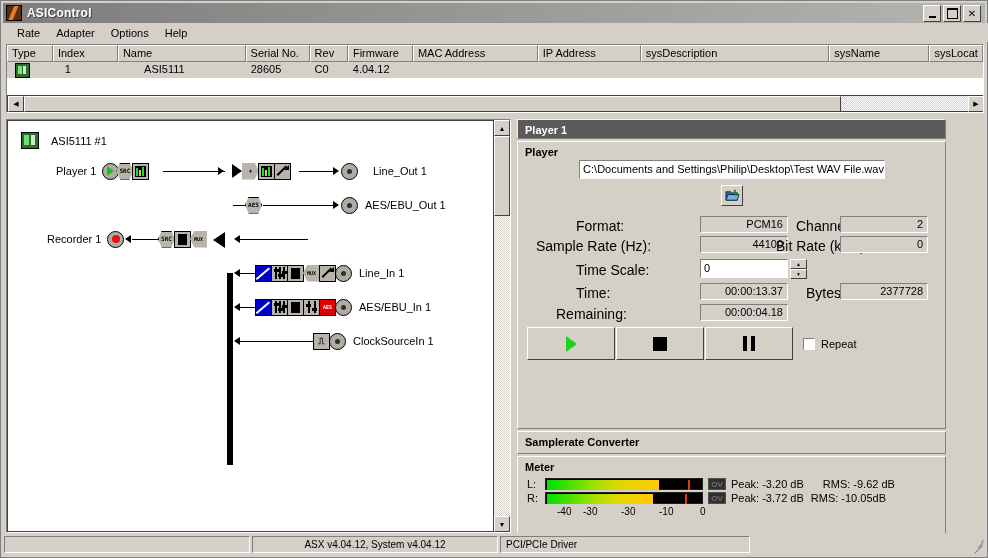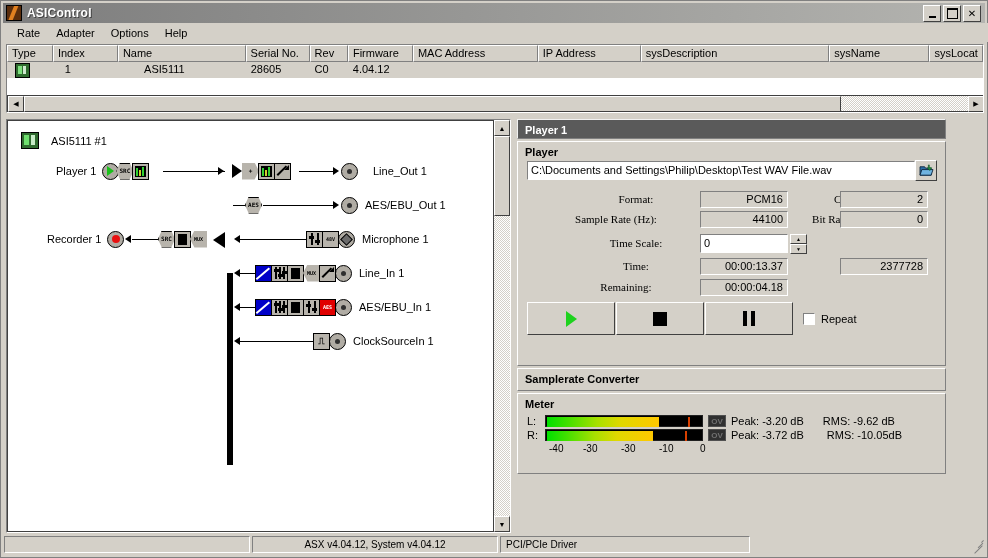--- a/index.html
+++ b/index.html
@@ -151,34 +151,34 @@
     background:#d4d0c8;overflow:hidden;}
   .panel-title{height:20px;background:#5a5a5a;color:#fff;font-weight:bold;font-size:11px;
     line-height:20px;padding-left:7px;
     border-top:1px solid #f0f0f0;border-left:1px solid #f0f0f0;
     border-right:1px solid #808080;border-bottom:1px solid #808080;box-sizing:border-box;
     width:429px;}
   .group{width:429px;background:#d4d0c8;box-sizing:border-box;
     border-top:1px solid #fff;border-left:1px solid #fff;
     border-right:1px solid #808080;border-bottom:1px solid #808080;}
   .group-hdr{font-weight:bold;font-size:11px;padding:4px 0 2px 7px;}
-  .pathrow{display:flex;align-items:center;padding:0 8px 0 9px;gap:0;}
+  .pathrow{display:flex;align-items:center;padding:0 8px 0 9px;gap:6px;flex-direction:column;}
   .textbox{flex:1;height:19px;background:#fff;font-size:11px;line-height:17px;
     padding-left:3px;box-sizing:border-box;
     border-top:1px solid #808080;border-left:1px solid #808080;
     border-right:1px solid #fff;border-bottom:1px solid #fff;
     white-space:nowrap;overflow:hidden;}
   .folderbtn{width:22px;height:21px;background:#d4d0c8;box-sizing:border-box;
     border-top:1px solid #fff;border-left:1px solid #fff;
     border-right:1px solid #404040;border-bottom:1px solid #404040;
     display:flex;align-items:center;justify-content:center;}
   .folder-svg{width:15px;height:13px;}
 
   .fields{position:relative;margin-top:9px;height:108px;}
-  .lbl{position:absolute;font-size:11px;text-align:center;font-family:Liberation Serif, serif;}
+  .lbl{position:absolute;font-size:14px;text-align:left;}
   .ro{position:absolute;height:17px;background:#d4d0c8;font-size:11px;line-height:15px;
     text-align:right;padding-right:4px;box-sizing:border-box;
     border-top:1px solid #808080;border-left:1px solid #808080;
     border-right:1px solid #fff;border-bottom:1px solid #fff;}
   .ed{position:absolute;height:19px;background:#fff;font-size:11px;line-height:17px;
     text-align:left;padding-left:3px;box-sizing:border-box;
     border-top:1px solid #808080;border-left:1px solid #808080;
     border-right:1px solid #fff;border-bottom:1px solid #fff;}
   .spin{position:absolute;width:17px;height:20px;display:flex;flex-direction:column;}
   .spin div{flex:1;background:#d4d0c8;
@@ -374,35 +374,20 @@
       <div class="node" style="left:150px;top:109px;">
         <span class="ic hex">SRC</span>
         <span class="ic" style="margin-left:-1px">
             <span class="sq"></span>
           </span>
         <span class="ic chev" style="margin-left:-1px;font-size:5px">MUX</span>
       </div>
       <div class="arrBigL" style="left:205px;top:111px;"></div>
       <div class="arrL" style="left:226px;top:114px;"></div>
       <div class="wire" style="left:232px;top:118px;width:68px;"></div>
-      <div class="node" style="left:298px;top:109px;">
-        <span class="ic">
-          <span class="faders">
-              <b style="left:2px"></b>
-              <b style="left:8px"></b>
-              <s style="left:0;top:3px"></s>
-              <s style="left:6px;top:7px"></s>
-            </span>
-        </span>
-        <span class="ic" style="margin-left:-1px;font-size:5px">48V</span>
-        <span class="ic-circ" style="margin-left:-1px">
-          <span style="width:7px;height:7px;background:#6b6b6b;border:1px solid #000;transform:rotate(45deg);display:block"></span>
-        </span>
-        <span class="rowlabel" style="margin-left:7px">Microphone  1</span>
-      </div>
 
       <div class="arrL" style="left:226px;top:148px;"></div>
       <div class="wire" style="left:232px;top:152px;width:16px;"></div>
       <div class="node" style="left:247px;top:143px;">
         <span class="ic bluediag"></span>
         <span class="ic" style="margin-left:-1px">
           <span class="faders">
               <b style="left:1px"></b>
               <b style="left:5px"></b>
               <b style="left:9px"></b>
@@ -472,21 +457,21 @@
       <div class="vs-thumb"></div>
       <div class="vs-track"></div>
       <div class="vs-btn">▼</div>
     </div>
   </div>
 
   <div class="right-pane">
 
     <div class="panel-title">Player  1</div>
 
-    <div class="group" style="margin-top:2px;height:225px">
+    <div class="group" style="margin-top:2px;height:288px">
       <div class="group-hdr">Player</div>
 
       <div class="pathrow">
         <div class="textbox">C:\Documents and Settings\Philip\Desktop\Test WAV File.wav</div>
         <div class="folderbtn">
           <svg class="folder-svg" viewBox="0 0 16 14">
             <path d="M1 3 L6 3 L7 4.5 L13 4.5 L13 12 L1 12 Z" fill="#2a6fa8" stroke="#102840" stroke-width="1"></path>
             <path d="M3 6 L15 6 L13 12 L1 12 Z" fill="#6fb3e0" stroke="#102840" stroke-width="1"></path>
             <path d="M11 1 L11 4 L13.5 4 L11.5 7 L9 4 L10 4 L10 1 Z" fill="#1f9b3f" stroke="#0a4a1c" stroke-width=".6"></path>
           </svg>
@@ -557,25 +542,25 @@
         </div>
 
         <div class="mrow">
           <span class="mlab">R:</span>
           <span class="mbar">
             <span class="mfill" style="width:106px"></span>
             <span class="mpeak" style="left:139px"></span>
           </span>
           <span class="ovbox">OV</span>
           <span class="mtxt">Peak: -3.72 dB</span>
-          <span class="mtxt" style="margin-left:18px">RMS: -10.05dB</span>
+          <span class="mtxt" style="margin-left:2px">RMS: -10.05dB</span>
         </div>
 
         <div class="scale">
-          <span style="left:4px">-40</span>
+          <span style="left:12px">-40</span>
           <span style="left:38px">-30</span>
           <span style="left:76px">-30</span>
           <span style="left:114px">-10</span>
           <span style="left:155px">0</span>
         </div>
       </div>
     </div>
   </div>
 
   <div class="status">

